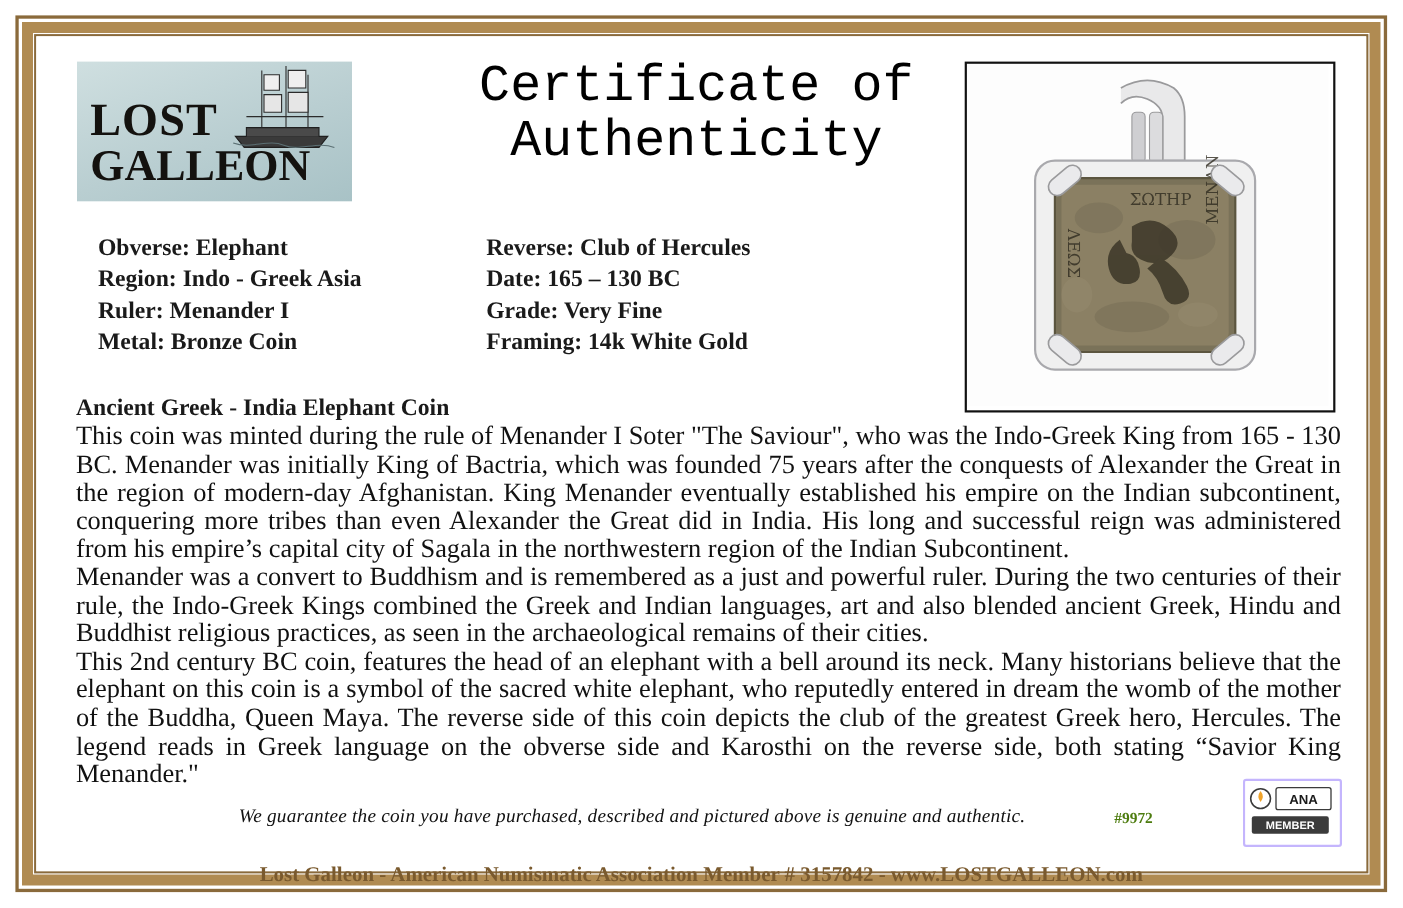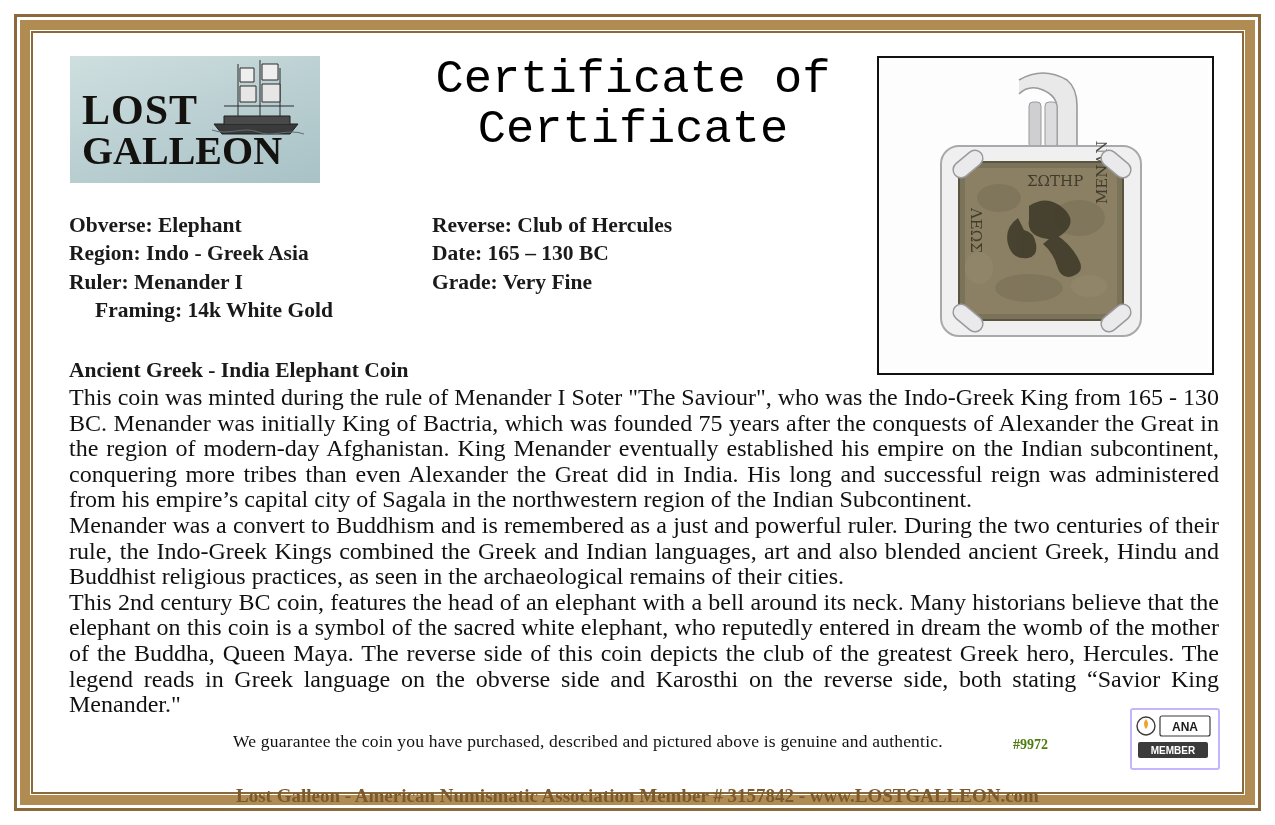--- a/index.html
+++ b/index.html
@@ -125,21 +125,21 @@
   
   .specs {
     position: absolute;
     left: 36px;
     top: 178px;
     width: 700px;
     font-size: 21.5px;
     font-weight: bold;
     line-height: 28.3px;
   }
-  .spec-row { display: flex; }
+  .spec-row { display: flex; margin-left: 20px; }
   .spec-col { width: 50%; white-space: nowrap; }
   .spec-col.right { padding-left: 26px; }
 
   
   .body-head {
     position: absolute;
     left: 36px;
     top: 325px;
     font-size: 21.5px;
     font-weight: bold;
@@ -152,22 +152,23 @@
     font-size: 24px;
     line-height: 25.6px;
     text-align: justify;
     color: #111;
   }
   .body-text p { margin: 0; }
 
   
   .guarantee {
     position: absolute;
-    left: 200px;
+    left: 184px;
     bottom: 40px;
+    font-style: italic;
     font-size: 17.5px;
     color: #111;
     letter-spacing: 0.2px;
   }
   .cert-no {
     position: absolute;
     left: 980px;
     bottom: 39px;
     font-size: 14px;
     font-weight: bold;
@@ -228,21 +229,21 @@
         </g>
       </svg>
       <div class="logo-text">
         <span class="l1">LOST</span>
         <span class="l2">GALLEON</span>
       </div>
     </div>
 
     <div class="title">
       <span class="t1">Certificate of</span>
-      <span class="t2">Certificate</span>
+      <span class="t2">Authenticity</span>
     </div>
 
     <div class="coin-box">
       <svg class="coin-svg" width="329" height="311" viewBox="0 0 329 311">
         <rect x="0" y="0" width="329" height="311" fill="#fdfdfd"></rect>
 
         <g>
           <path d="M140 22 q24 -14 48 0 q10 8 10 26 v40 h-20 v-38 q0 -12 -14 -18 q-14 -6 -24 4" fill="#e9e9ea" stroke="#9a9a9c" stroke-width="1.6"></path>
           <rect x="150" y="44" width="12" height="46" rx="4" fill="#cfcfd2" stroke="#9a9a9c"></rect>
           <rect x="166" y="44" width="12" height="46" rx="4" fill="#dcdcde" stroke="#9a9a9c"></rect>
@@ -289,20 +290,21 @@
       </div>
       <div class="spec-row">
         <div class="spec-col">Region: Indo - Greek Asia</div>
         <div class="spec-col right">Date: 165 – 130 BC</div>
       </div>
       <div class="spec-row">
         <div class="spec-col">Ruler: Menander I</div>
         <div class="spec-col right">Grade: Very Fine</div>
       </div>
       <div class="spec-row">
+        <div class="spec-col">Metal: Bronze Coin</div>
         <div class="spec-col right">Framing: 14k White Gold</div>
       </div>
     </div>
 
     <div class="body-head">Ancient Greek - India Elephant Coin</div>
     <div class="body-text">
       <p>This coin was minted during the rule of Menander I Soter "The Saviour", who was the Indo-Greek King from 165 - 130 BC. Menander was initially King of Bactria, which was founded 75 years after the conquests of Alexander the Great in the region of modern-day Afghanistan. King Menander eventually established his empire on the Indian subcontinent, conquering more tribes than even Alexander the Great did in India. His long and successful reign was administered from his empire’s capital city of Sagala in the northwestern region of the Indian Subcontinent.</p>
       <p>Menander was a convert to Buddhism and is remembered as a just and powerful ruler. During the two centuries of their rule, the Indo-Greek Kings combined the Greek and Indian languages, art and also blended ancient Greek, Hindu and Buddhist religious practices, as seen in the archaeological remains of their cities.</p>
       <p>This 2nd century BC coin, features the head of an elephant with a bell around its neck. Many historians believe that the elephant on this coin is a symbol of the sacred white elephant, who reputedly entered in dream the womb of the mother of the Buddha, Queen Maya. The reverse side of this coin depicts the club of the greatest Greek hero, Hercules. The legend reads in Greek language on the obverse side and Karosthi on the reverse side, both stating “Savior King Menander."</p>
     </div>

